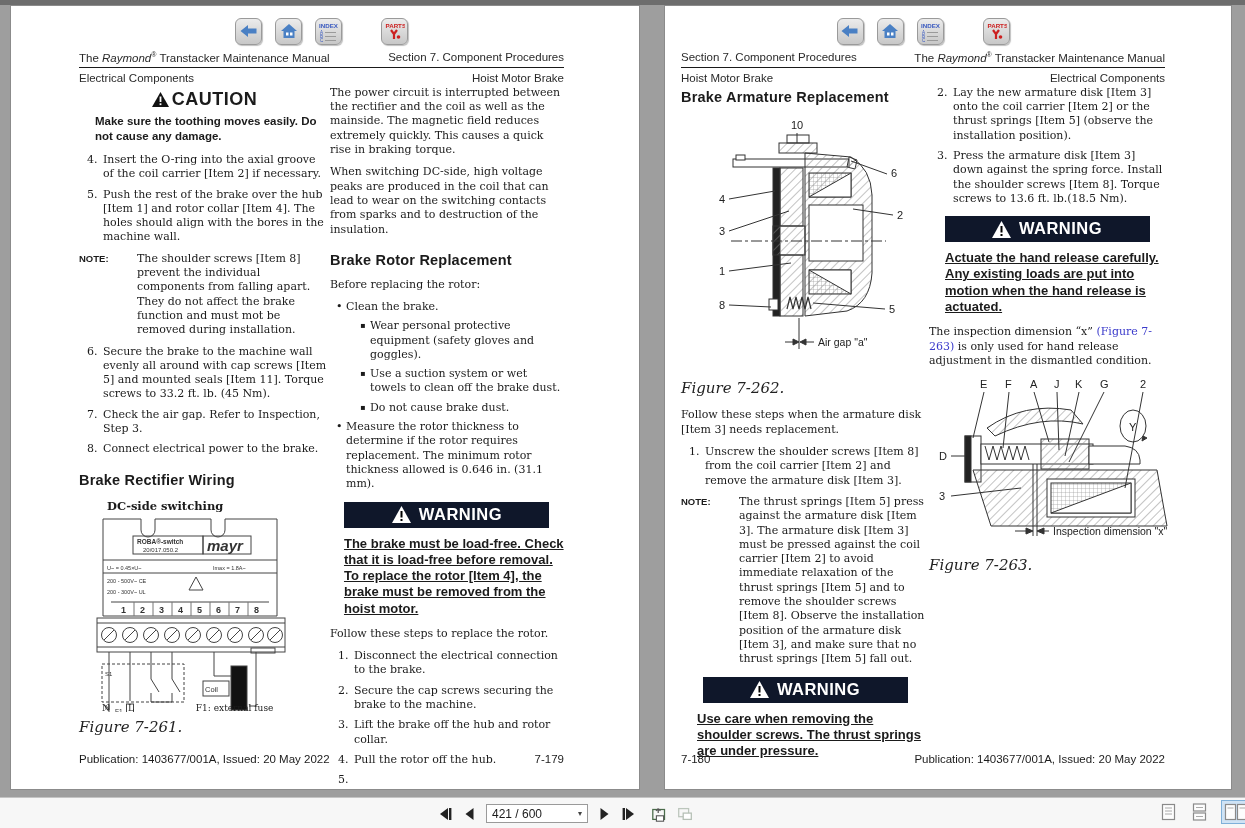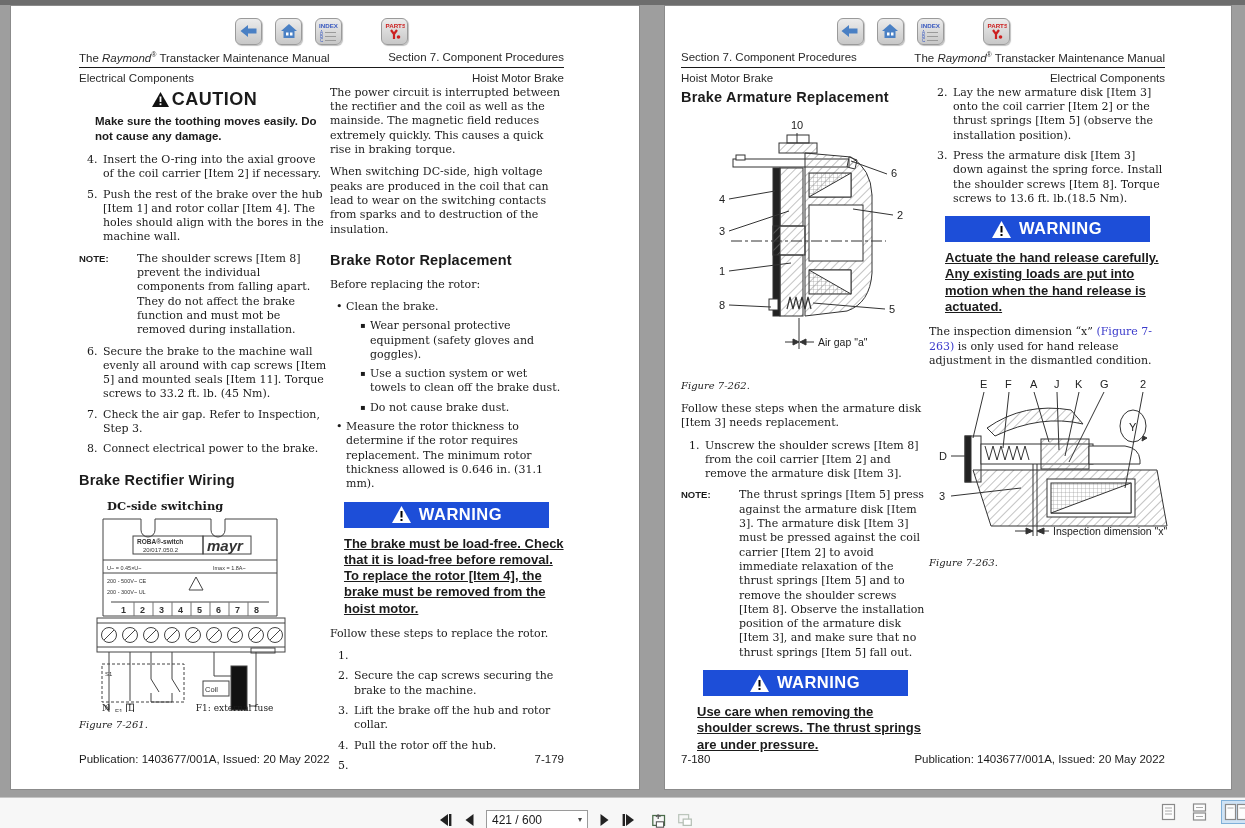--- a/index.html
+++ b/index.html
@@ -43,40 +43,40 @@
   .b-dot { flex:none; width:16px; padding-left:6px; }
   .bullet.sub { margin-left:24px; }
   .bullet.sub .b-dot { font-size:8px; padding-top:2px; }
 
   .h2 { font-weight:bold; font-size:14.5px; letter-spacing:.2px; margin:14px 0 6px; }
 
   .caution-head { display:flex; justify-content:center; align-items:center; gap:3px;
                   font-weight:bold; font-size:18px; letter-spacing:.5px; margin-top:4px; }
   .caution-text { font-weight:bold; font-size:11.5px; line-height:1.25; margin:3px 6px 10px 16px; }
 
-  .warn-box { width:205px; height:26px; margin:10px auto 8px; background:#1d4ed8; color:#fff;
+  .warn-box { width:205px; height:26px; margin:10px auto 8px; background:#0f172a; color:#fff;
               display:flex; align-items:center; justify-content:center; gap:8px;
               font-weight:bold; font-size:16.5px; letter-spacing:.5px; }
   .warn-text { font-weight:bold; font-size:13px; line-height:1.25; margin:0 0 10px 14px;text-decoration:underline; }
   .page-right .warn-text { margin-left:16px; }
 
   .link { color:#3a3acb; }
 
   .fig { margin-top:6px; }
   .fig-label { font-weight:bold; font-size:11.5px; margin:10px 0 2px 28px; }
-  .fig-caption { font-style:italic; font-size:10px; margin-top:4px; color:#222; }
+  .fig-caption { font-style:italic; font-size:15px; margin-top:4px; color:#222; }
 
   .pfooter { position:absolute; bottom:24px; display:flex; justify-content:space-between; font-size:11.5px; }
   .page-left  .pfooter { left:68px; right:75px; }
   .page-right .pfooter { left:16px; right:66px; }
 
   
   .toolbar { position:absolute; left:0; bottom:0; width:1245px; height:31px; background:#f7f7f7;
              border-top:1px solid #c4c4c4; }
-  .tb-center { position:absolute; left:436px; top:0; height:31px; display:flex; align-items:flex-end; gap:7px; }
+  .tb-center { position:absolute; left:436px; top:0; height:31px; display:flex; align-items:center; gap:7px; }
   .tb-btn { width:18px; height:18px; display:flex; align-items:center; justify-content:center; cursor:pointer; }
   .page-combo { width:102px; height:19px; background:#fff; border:1px solid #9a9a9a;
                 display:flex; align-items:center; font-size:12px; padding:0 5px; cursor:pointer; }
   .page-combo .pc-text { flex:1; }
   .pc-caret { font-size:8px; color:#444; }
   .tb-view { margin-left:6px; }
   .layout-group { position:absolute; right:-8px; bottom:4px; display:flex; gap:12px; align-items:center; }
   .layout-btn { display:flex; align-items:center; justify-content:center; padding:2px; cursor:pointer; }
   .layout-btn.active { background:#cfe3f5; border:1px solid #7fb0d9; }
 </style>
@@ -296,20 +296,21 @@
               <rect x="8.5" y="5" width="2" height="6.5" fill="#000"></rect>
               <rect x="8.5" y="13" width="2" height="2" fill="#000"></rect>
             </svg>
         <span>WARNING</span>
       </div>
       <div class="warn-text" style="font-family:'Liberation Sans',sans-serif;">The brake must be load-free. Check that it is load-free before removal. To replace the rotor [Item 4], the brake must be removed from the hoist motor.</div>
 
       <div class="para">Follow these steps to replace the rotor.</div>
       <div class="step">
             <span class="step-num">1.</span>
+            <span class="step-text">Disconnect the electrical connection to the brake.</span>
           </div>
       <div class="step">
             <span class="step-num">2.</span>
             <span class="step-text">Secure the cap screws securing the brake to the machine.</span>
           </div>
       <div class="step">
             <span class="step-num">3.</span>
             <span class="step-text">Lift the brake off the hub and rotor collar.</span>
           </div>
       <div class="step">

